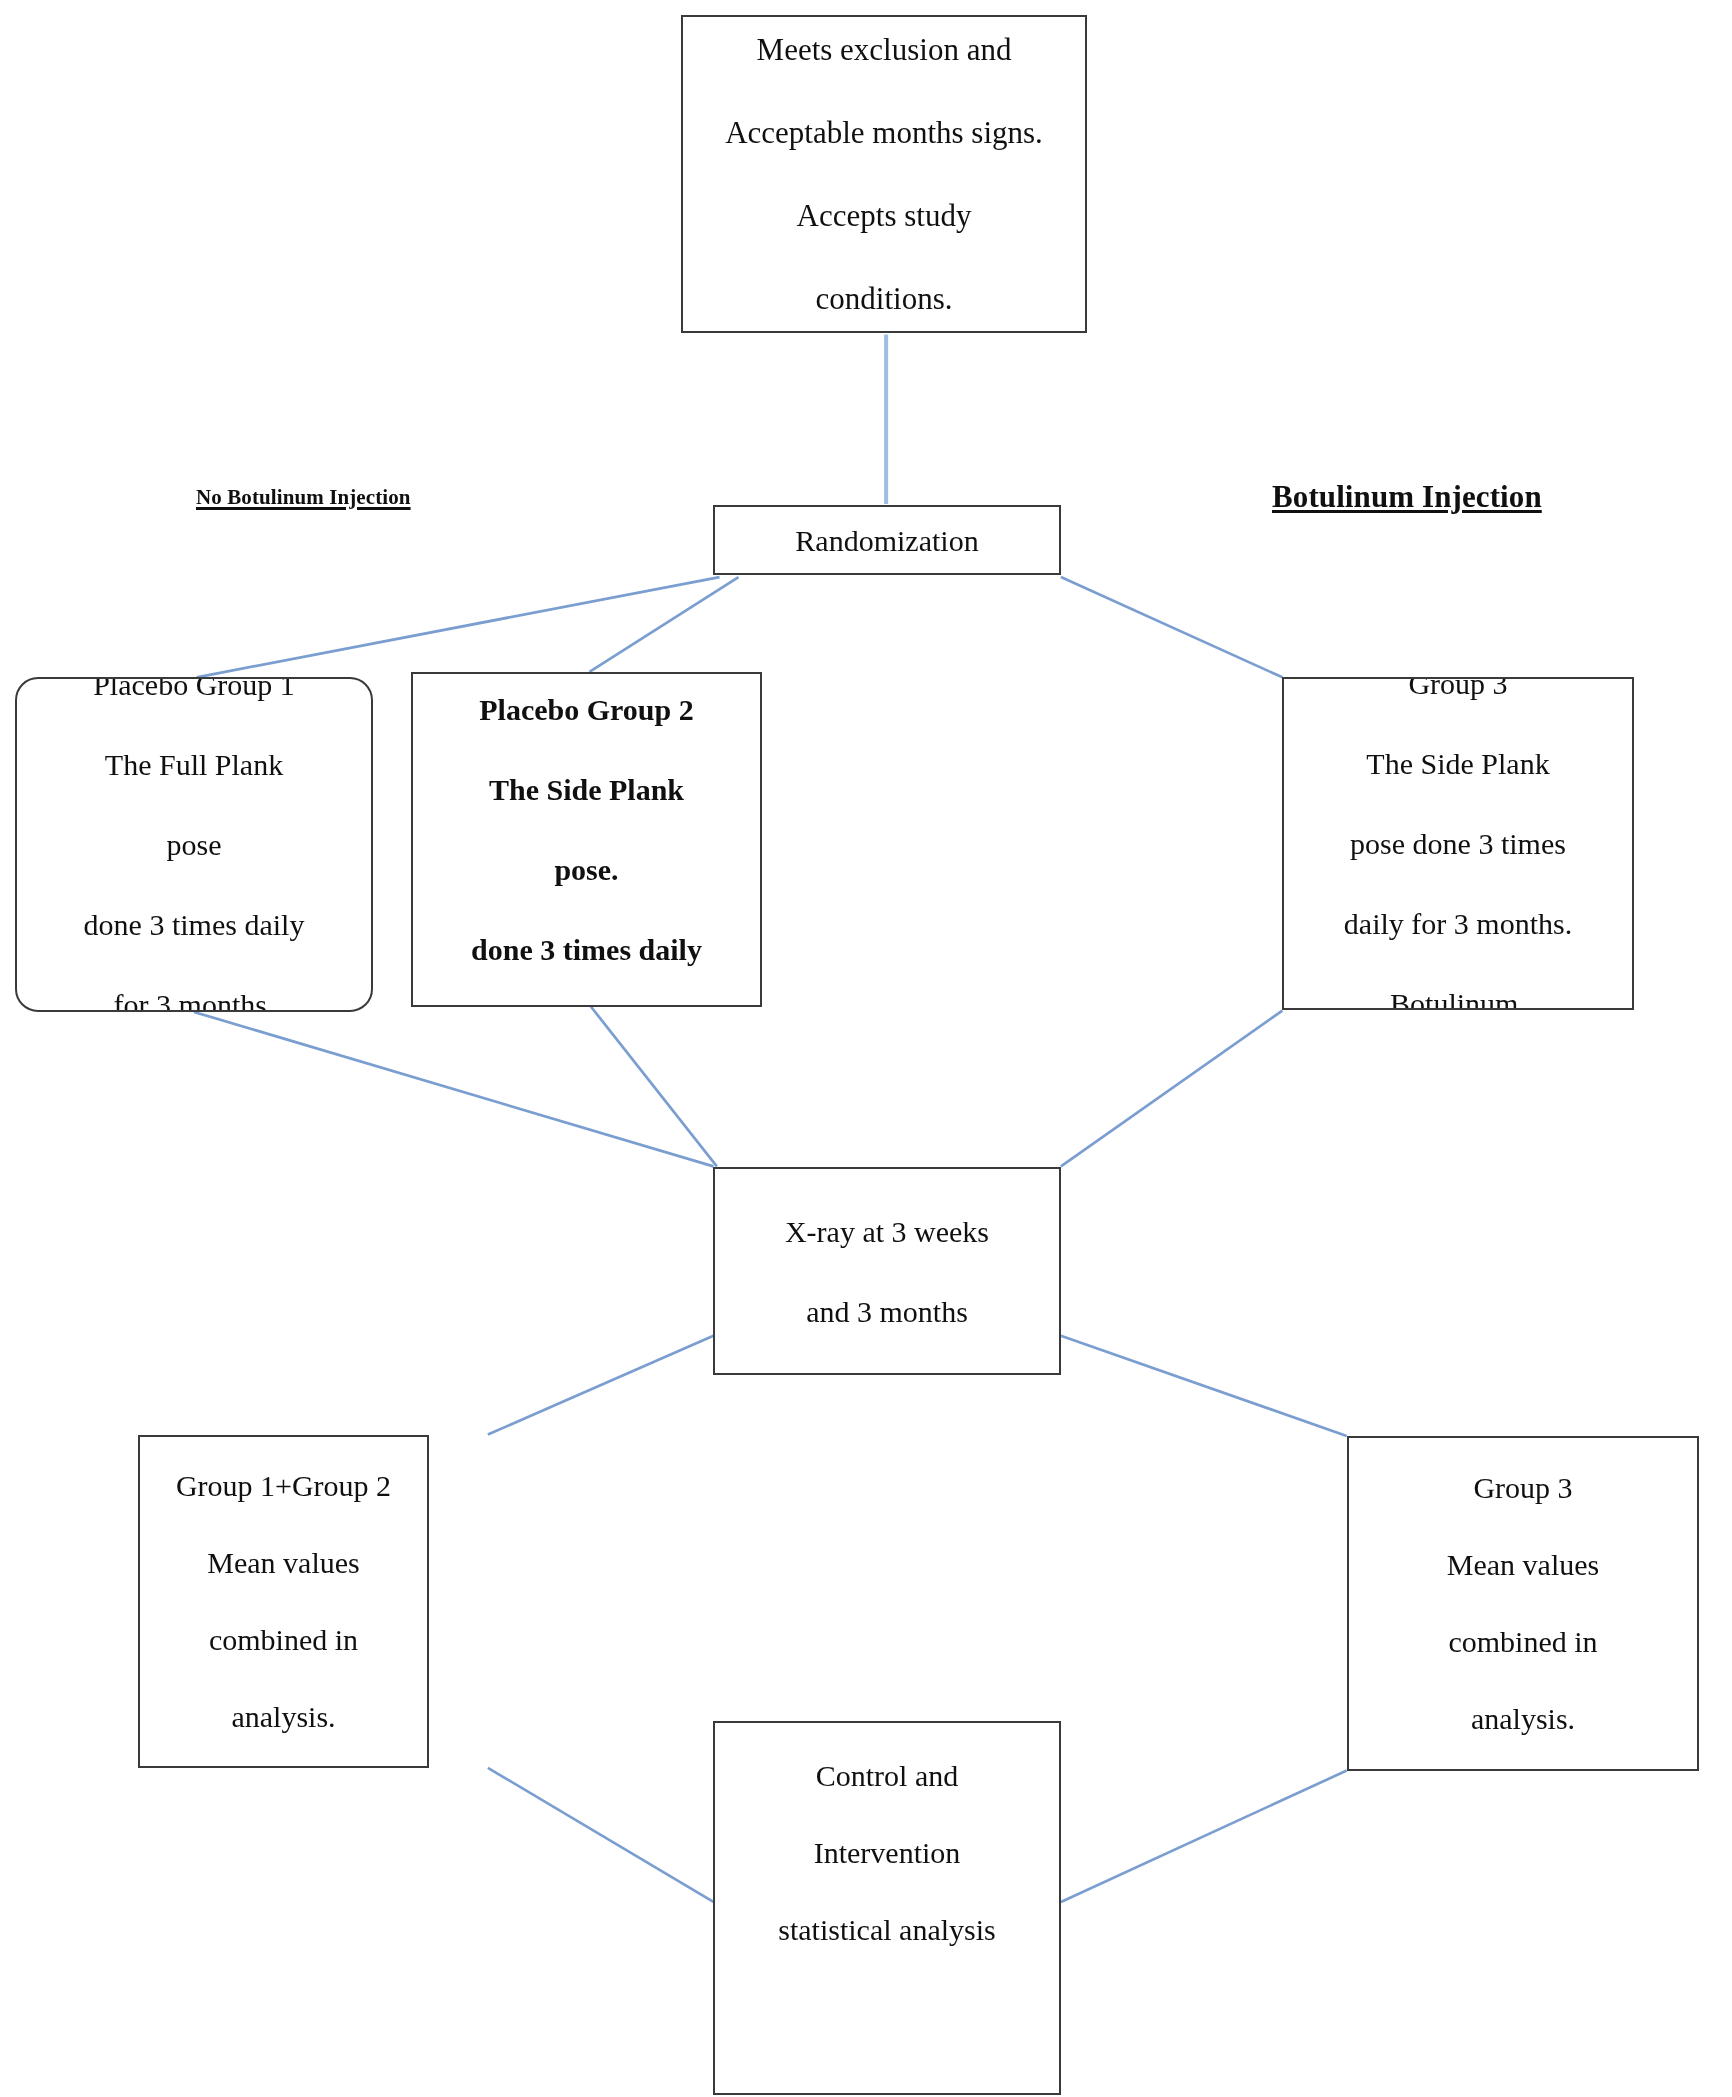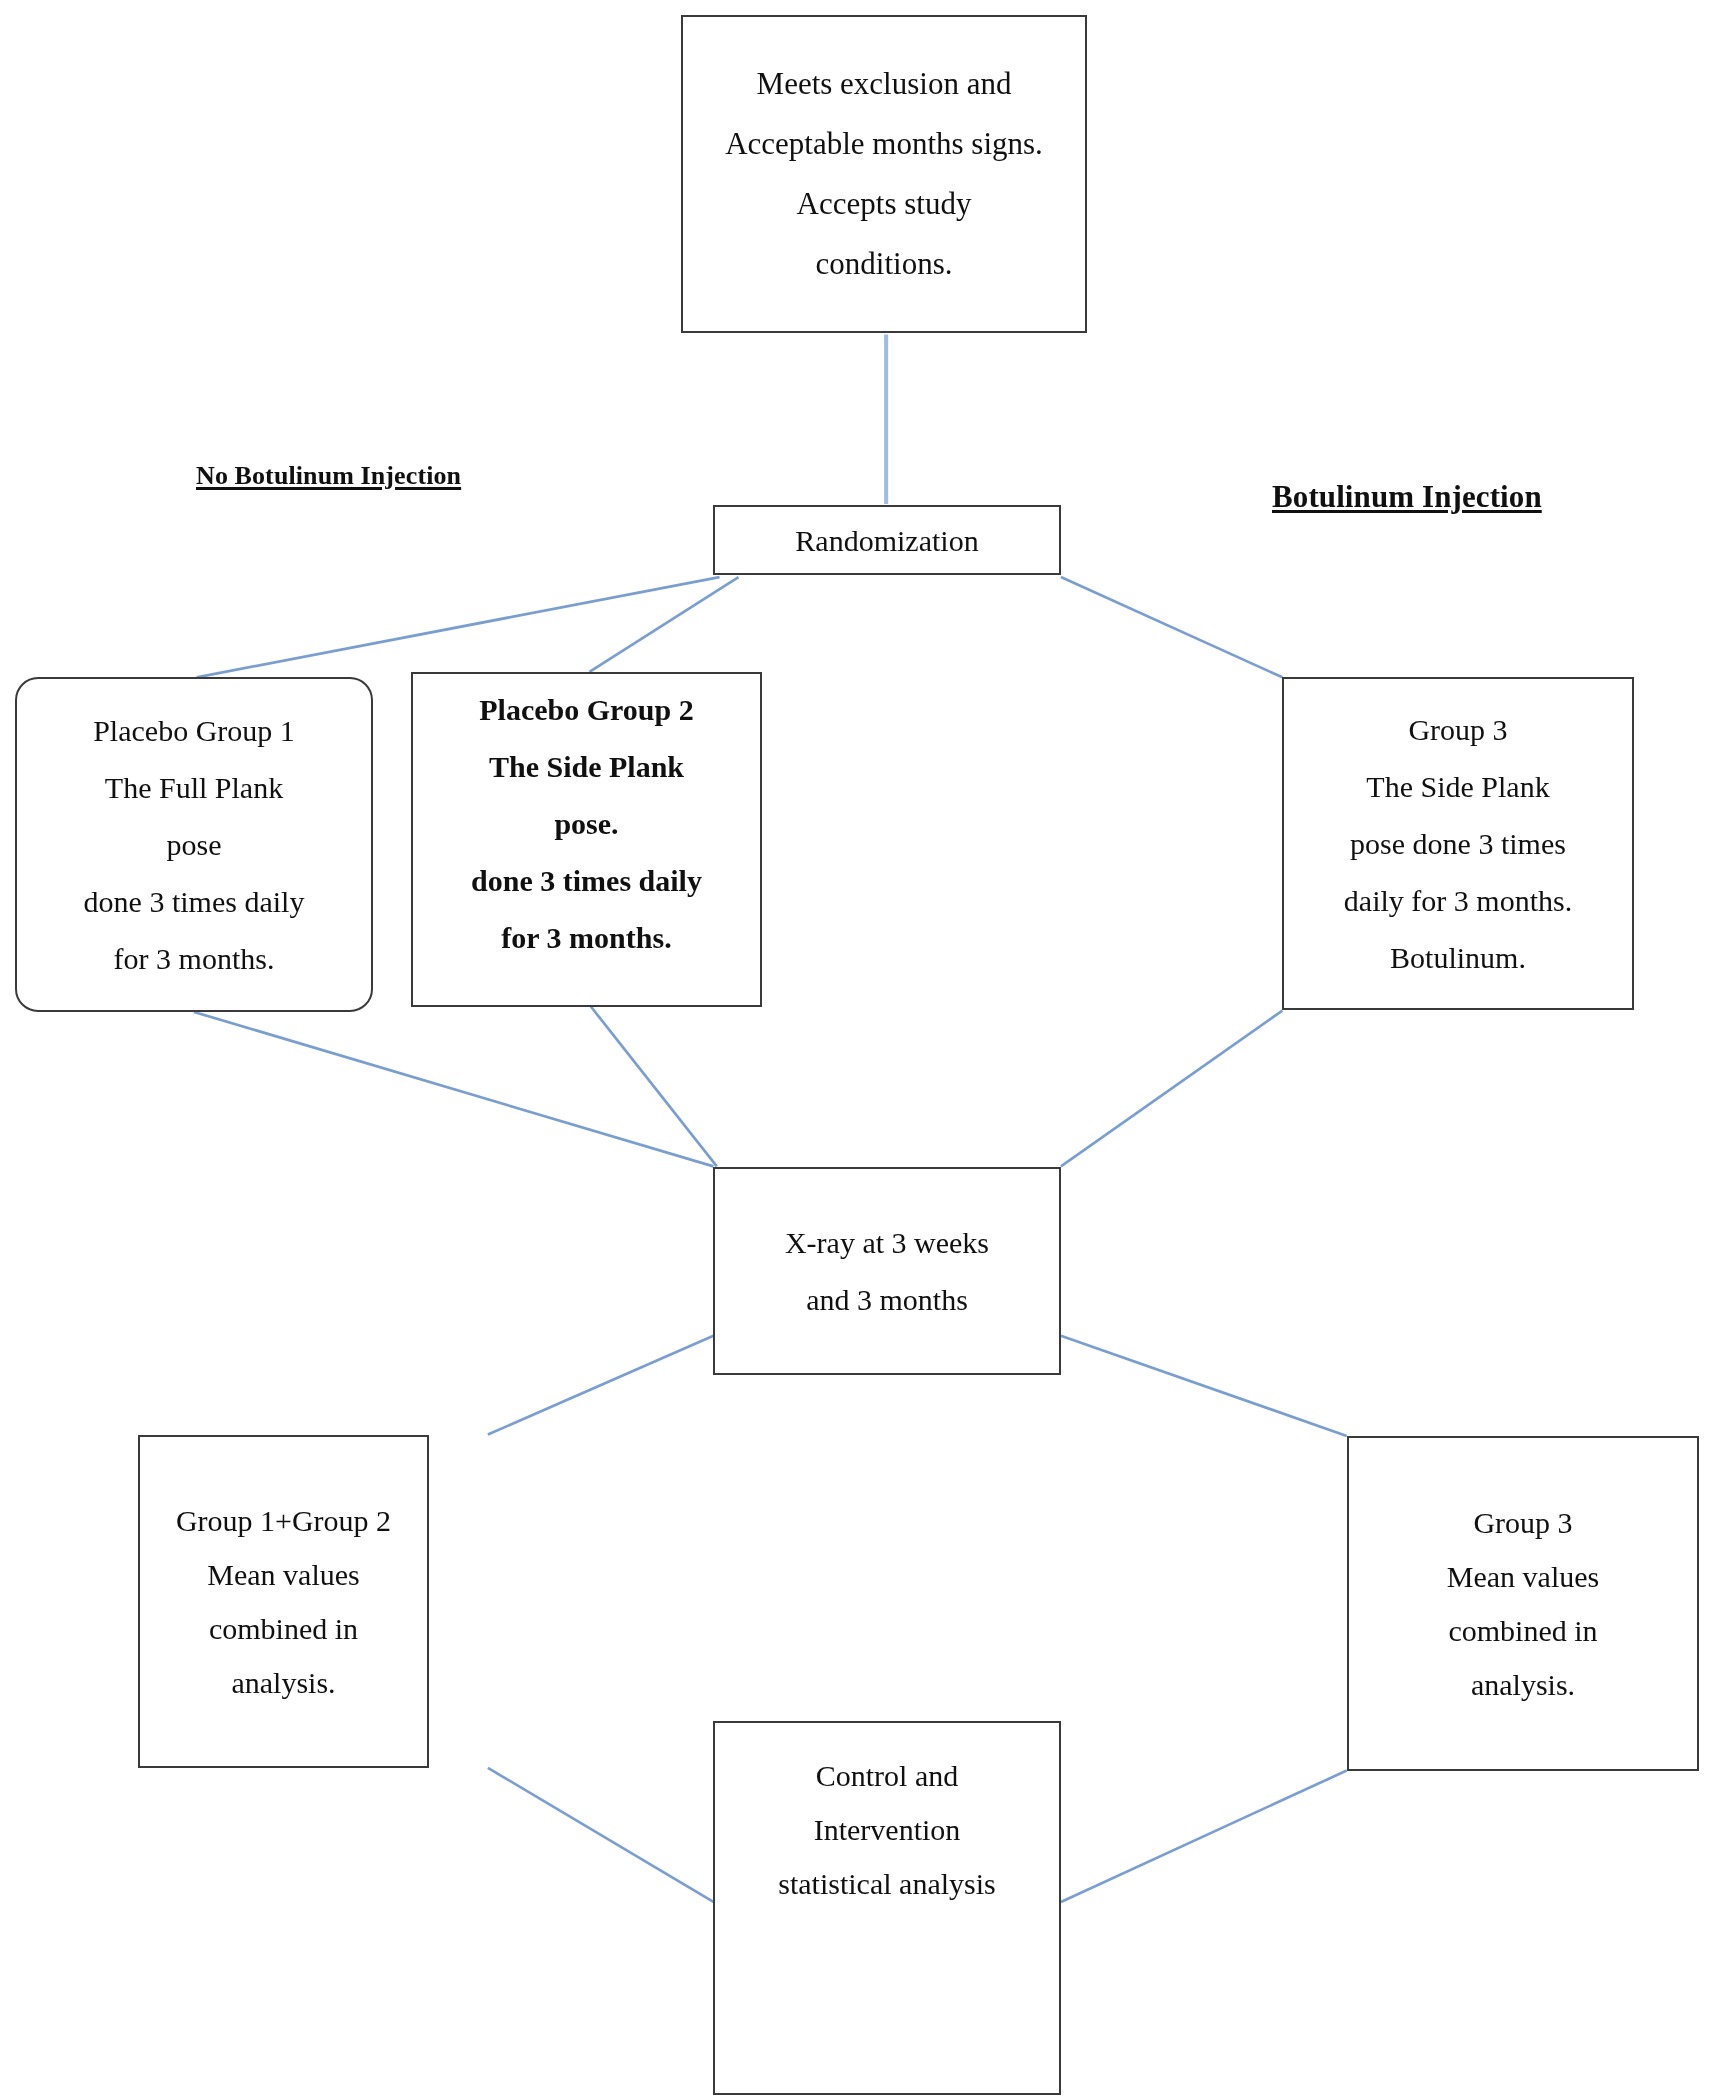--- a/index.html
+++ b/index.html
@@ -29,20 +29,21 @@
     box-sizing: border-box;
     background: #ffffff;
     border: 2px solid #3a3a3a;
     display: flex;
     flex-direction: column;
     align-items: center;
     justify-content: center;
     text-align: center;
     z-index: 5;
     overflow: hidden;
+    gap: 23px;
   }
   .node .line {
     display: block;
     width: 100%;
     white-space: nowrap;
   }
   .section-label {
     position: absolute;
     z-index: 6;
     font-weight: bold;
@@ -98,21 +99,21 @@
   #node-statistics {
     left: 713px; top: 1721px; width: 348px; height: 374px;
     font-size: 30px; line-height: 54px;
     padding: 6.8px 9.5px;
     justify-content: flex-start;
     padding-top: 26px;
   }
 
   
   #label-left {
-    left: 196px; top: 461px; font-size: 26px;
+    left: 196px; top: 485px; font-size: 21px;
   }
   #label-right {
     left: 1272px; top: 479px; font-size: 31px;
   }
 
   
   #node-placebo2 .clipped {
     height: 17.6px;
     overflow: hidden;
     line-height: 57px;

